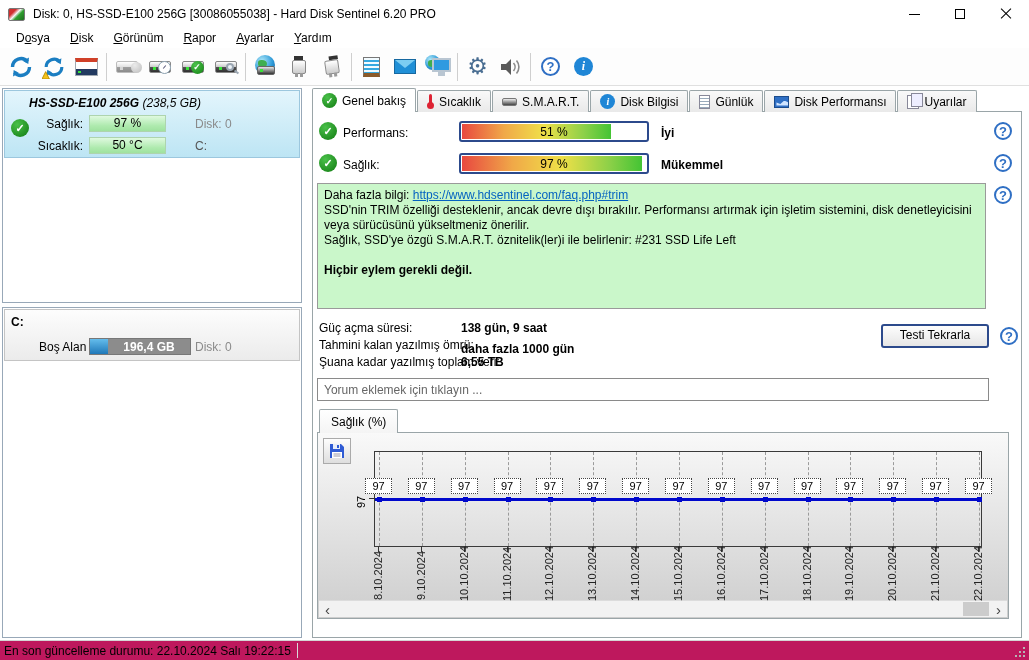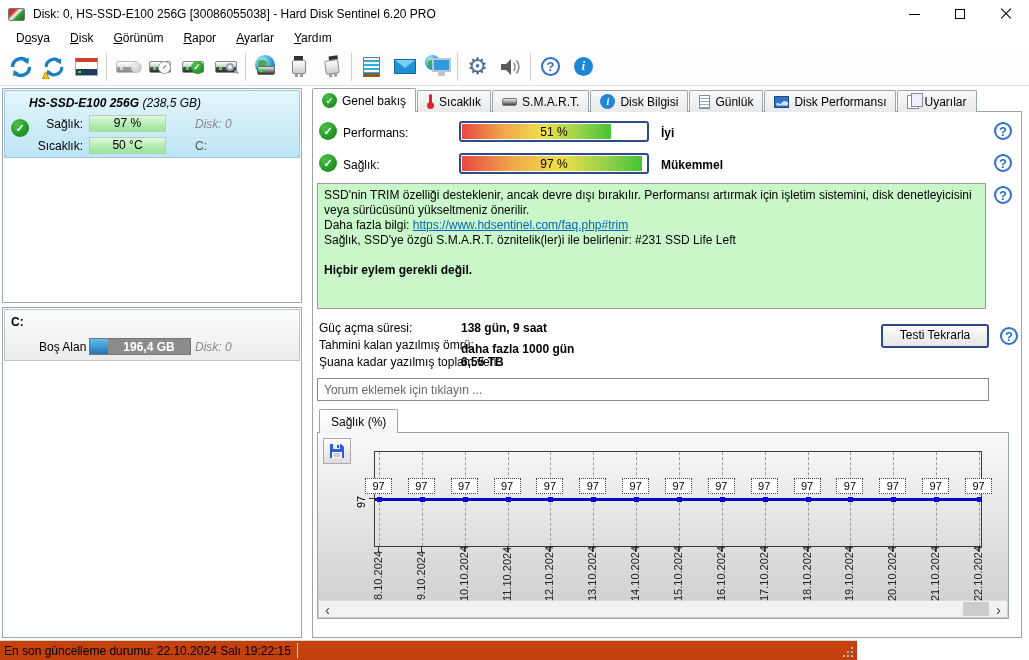--- a/index.html
+++ b/index.html
@@ -74,21 +74,21 @@
   #diskbox { left:2px; top:88px; width:300px; height:215px; }
   #partbox { left:2px; top:307px; width:300px; height:331px; }
   .disk-card { position:absolute; left:1px; top:1px; right:1px; height:68px;
                background:linear-gradient(#e3f5fc,#bde5f4); border:1px solid #9cc7de; }
   .part-card { position:absolute; left:1px; top:1px; right:1px; height:52px;
                background:linear-gradient(#fdfdfd,#ebebeb); border:1px solid #c4c4c4; }
   .gcheck { width:18px; height:18px; border-radius:50%; background:radial-gradient(circle at 35% 30%,#49c049,#117a11);
             color:#fff; font-size:11px; font-weight:bold; display:flex; align-items:center; justify-content:center; }
   .sbar { position:absolute; background:linear-gradient(#dff9df,#aeeaae 65%,#9fe29f);
           border:1px solid #aed4ae; text-align:center; font-size:12px; }
-  .muted { color:#8a8a8a; font-style:italic; }
+  .muted { color:#8a8a8a; }
   .pbar { position:absolute; background:#8c8c8c; border:1px solid #777; }
   .pbar-used { position:absolute; left:0; top:0; bottom:0; background:linear-gradient(#64bcec,#1f78b8); }
   .pbar-text { position:absolute; top:1px; right:0; left:18%; text-align:center; color:#fff; font-weight:bold; }
   
   .tabbar { position:absolute; left:312px; top:88px; height:24px; display:flex; align-items:flex-end; z-index:2; }
   .tab { height:22px; display:flex; align-items:center; gap:5px; padding:0 9px; margin-right:1px;
          border:1px solid #9aa5a8; border-bottom:none; border-radius:2px 2px 0 0;
          background:linear-gradient(#f9f9f9,#e9e9e9); white-space:nowrap; }
   .tab.active { height:24px; background:#fff; }
   .ticon-check { width:15px; height:15px; border-radius:50%; background:radial-gradient(circle at 35% 30%,#49c049,#117a11);
@@ -134,21 +134,21 @@
              background:linear-gradient(#fdfdfd,#dedede); display:flex; align-items:center; justify-content:center; }
   .plot { position:absolute; left:56px; top:18px; width:608px; height:96px; border:1px solid #3a3a3a; }
   .chart-line { position:absolute; left:0; right:0; top:46px; height:3px; background:#0008cc; }
   .ylab { position:absolute; left:33px; top:59px; width:20px; height:12px; transform:rotate(-90deg); font-size:11px; }
   .ytick { position:absolute; left:51px; top:65px; width:5px; height:1px; background:#333; }
   .hscroll { position:absolute; left:1px; right:1px; bottom:1px; height:17px; background:#f2f2f2; border-top:1px solid #dcdcdc; }
   .sarrow { position:absolute; top:0; width:17px; height:16px; display:flex; align-items:center; justify-content:center;
             color:#444; font-size:15px; }
   .sthumb { position:absolute; top:1px; left:644px; width:26px; height:14px; background:#cccccc; }
   
-  .statusbar { position:absolute; left:0; top:640px; width:857px; height:20px; background:#c2410c; border-top:1px solid #d5d5d5; }
+  .statusbar { position:absolute; left:0; top:640px; width:1029px; height:20px; background:#be185d; border-top:1px solid #d5d5d5; }
   .sb-divider { position:absolute; left:297px; top:2px; bottom:2px; width:1px; background:#d8d8d8; }
   .grip { position:absolute; right:4px; bottom:3px; width:2px; height:2px; background:#b5b5b5;
           box-shadow:0 -4px #b5b5b5, -4px 0 #b5b5b5, 0 -8px #b5b5b5, -4px -4px #b5b5b5, -8px 0 #b5b5b5; }
 </style>
 </head>
 <body>
 
 <div class="titlebar">
   <span class="app-icon"></span>
   <span class="title-text">Disk: 0, HS-SSD-E100 256G [30086055038]  -  Hard Disk Sentinel 6.20 PRO</span>
@@ -355,22 +355,22 @@
   <div class="gcheck abs" style="left:6px;top:42px;">✓</div>
   <div class="abs" style="left:30px;top:46px;">Sağlık:</div>
   <div class="meter" style="left:146px;top:41px;">
     <div class="meter-fill" style="width:97%;"></div>
     <div class="meter-text">97 %</div>
   </div>
   <div class="abs statusword" style="left:348px;top:46px;">Mükemmel</div>
   <div class="ring abs" style="left:681px;top:42px;width:18px;height:18px;">?</div>
 
   <div class="greenbox">
+    <div><span>Daha fazla bilgi: </span><a href="#">https://www.hdsentinel.com/faq.php#trim</a></div>
     <div>SSD'nin TRIM özelliği desteklenir, ancak devre dışı bırakılır. Performansı artırmak için işletim sistemini, disk denetleyicisini veya sürücüsünü yükseltmeniz önerilir.</div>
-    <div><span>Daha fazla bilgi: </span><a href="#">https://www.hdsentinel.com/faq.php#trim</a></div>
     <div>Sağlık, SSD'ye özgü S.M.A.R.T. öznitelik(ler)i ile belirlenir:  #231 SSD Life Left</div>
     <div>&nbsp;</div>
     <div style="font-weight:bold;">Hiçbir eylem gerekli değil.</div>
   </div>
   <div class="ring abs" style="left:681px;top:74px;width:18px;height:18px;">?</div>
 
   <div class="stat-label" style="top:209px;">Güç açma süresi:</div>
   <div class="stat-value" style="top:209px;">138 gün, 9 saat</div>
   <div class="stat-label" style="top:226px;">Tahmini kalan yazılmış ömrü:</div>
   <div class="stat-value" style="top:230px;">daha fazla 1000 gün</div>

